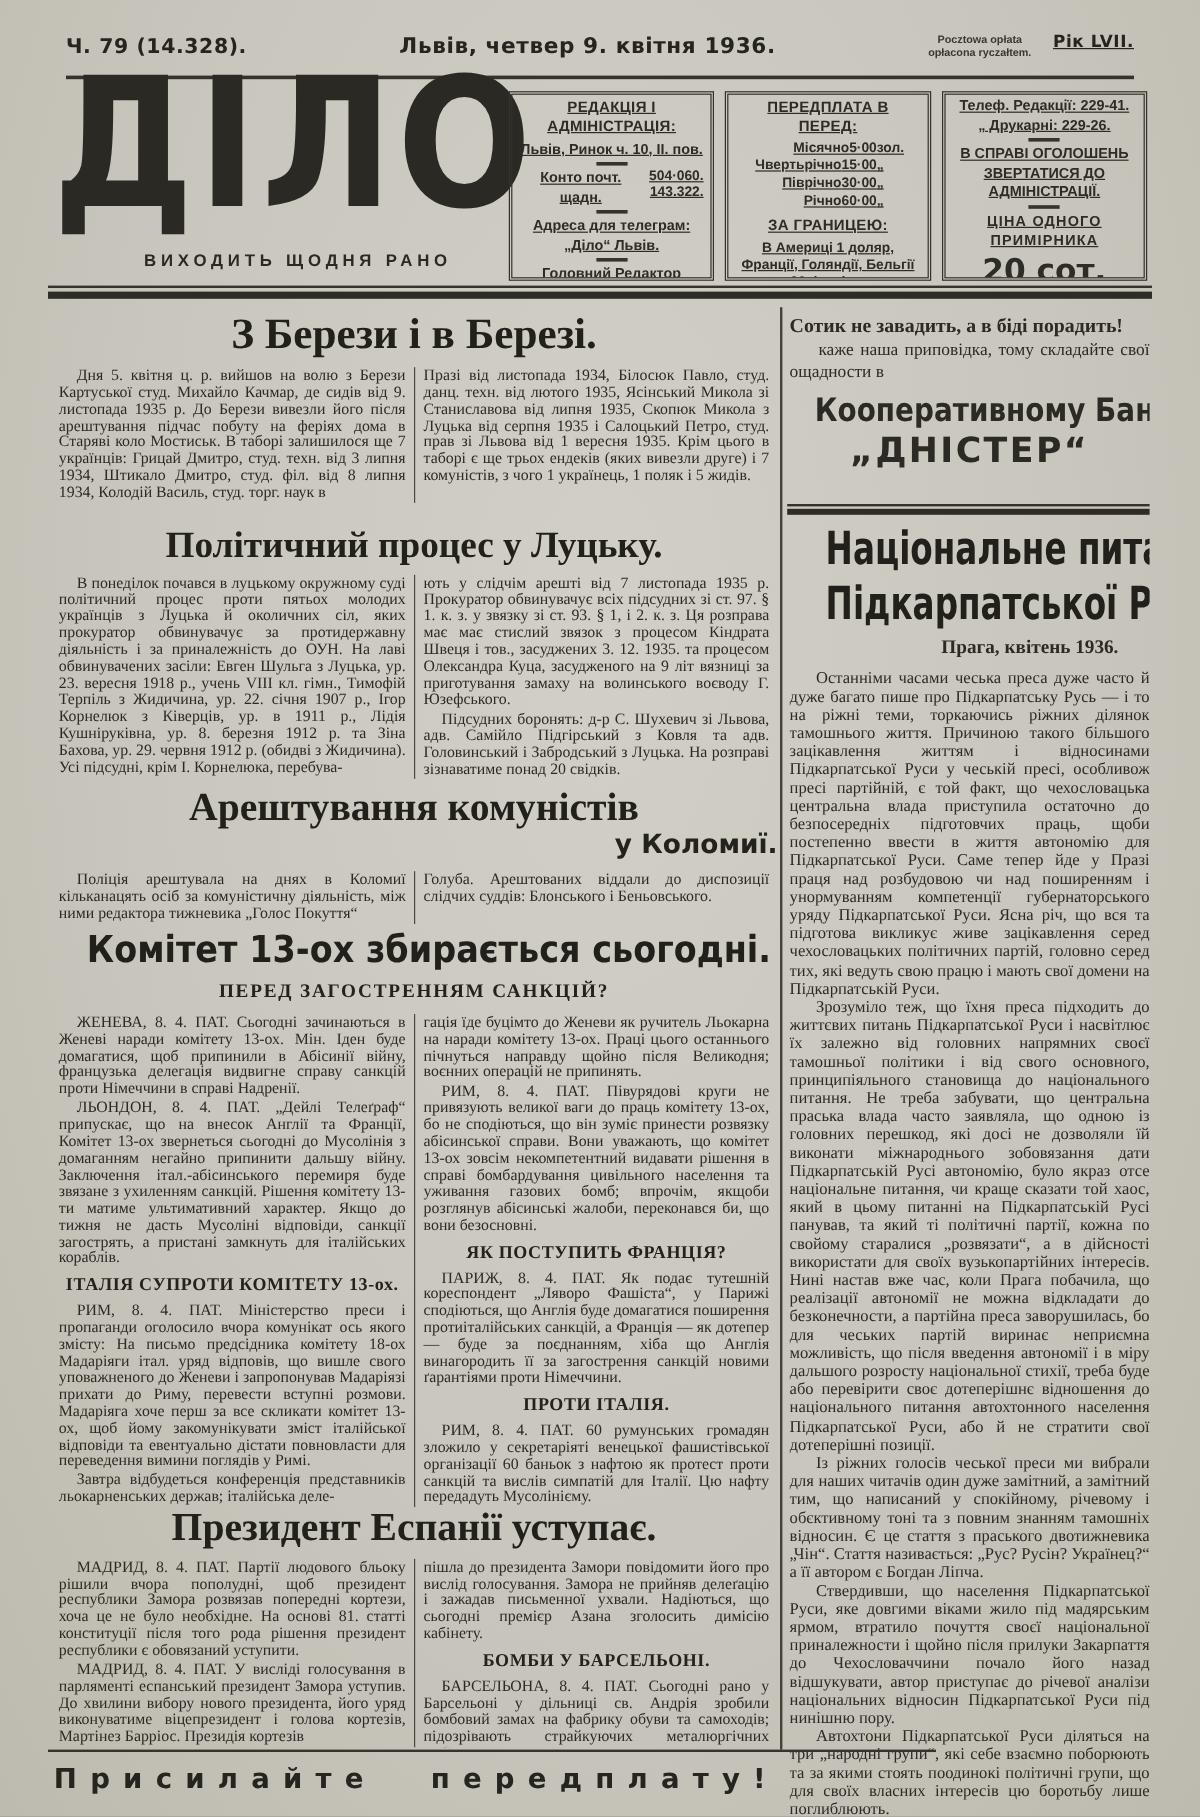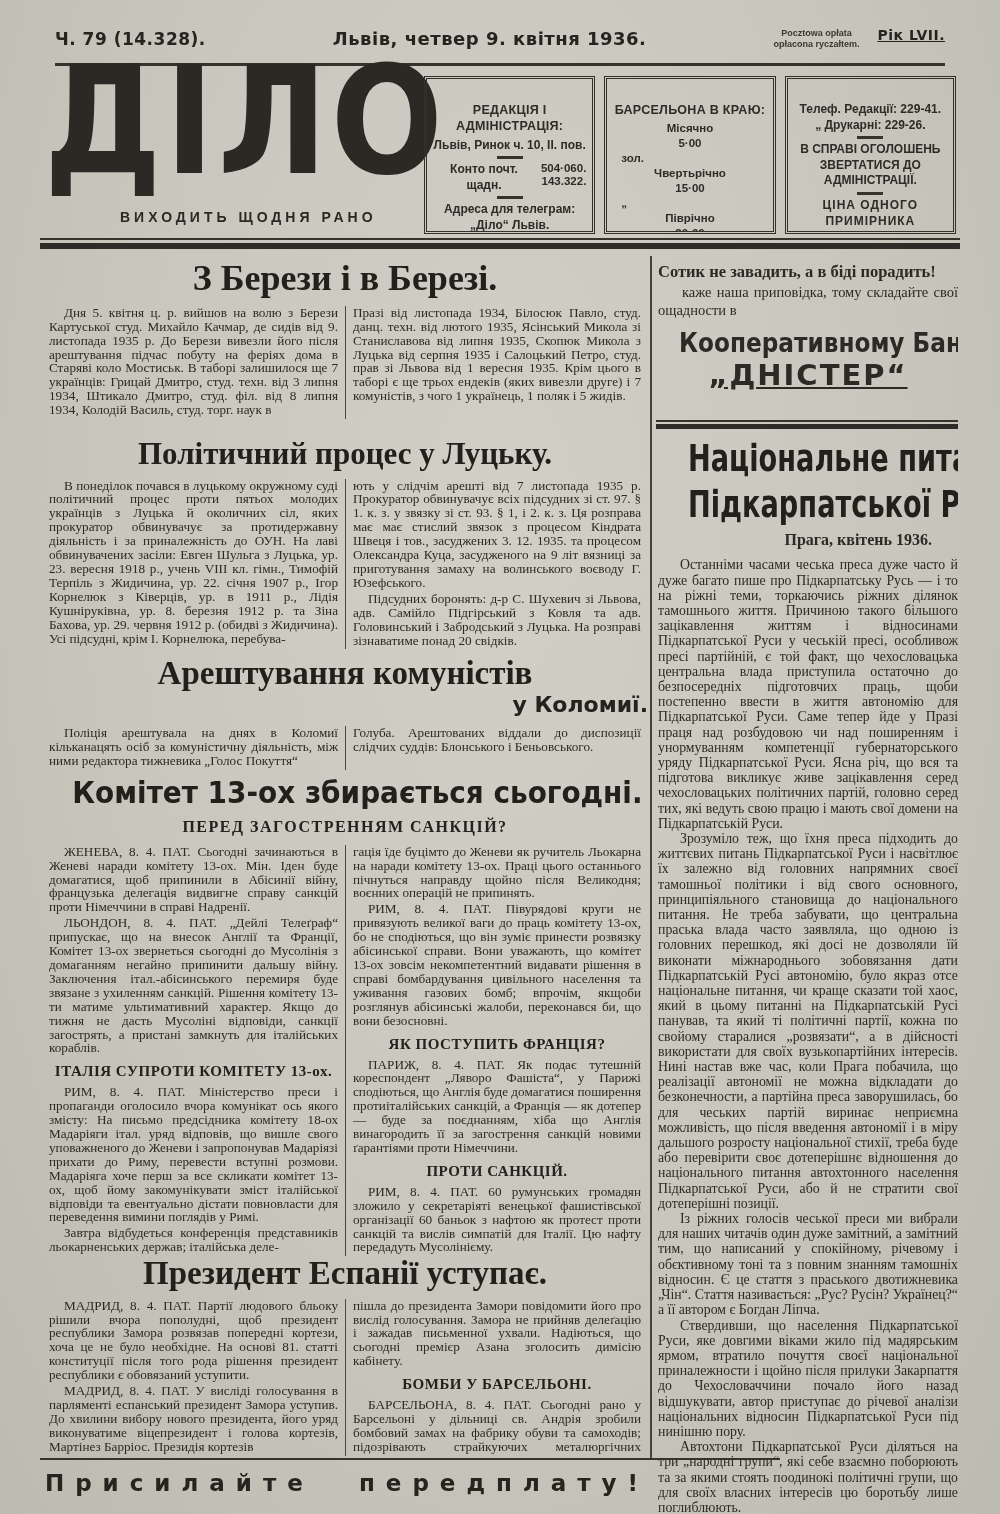--- a/index.html
+++ b/index.html
@@ -15,27 +15,27 @@
   .issue,.vol{font:bold 17px/1.1 "DejaVu Sans", sans-serif;letter-spacing:0.5px;color:#26241f;}
   .datecenter{font:bold 18px/1.1 "DejaVu Sans", sans-serif;letter-spacing:0.5px;color:#26241f;}
   .postal{font:bold 9px/1.25 "Liberation Sans", sans-serif;text-align:center;color:#3a3830;}
   .vol{font-size:14px;text-decoration:underline;}
   .top-rule{position:absolute;top:63px;left:55px;width:890px;height:3px;background:#35332b;}
   
   .logo{position:absolute;left:44px;top:46px;font:bold 150px/1 "DejaVu Sans", sans-serif;
         letter-spacing:4px;color:#2b2923;transform:scaleX(0.88);transform-origin:left top;}
   .tagline{position:absolute;left:120px;top:210px;font:bold 14px/1 "Liberation Sans", sans-serif;letter-spacing:4px;color:#2b2923;}
   .mh-boxes{position:absolute;left:424px;top:76px;width:532px;height:158px;display:flex;gap:9px;}
-  .mh-box{flex:1;border:3px double #33312b;padding:23px 6px;box-sizing:border-box;
-          font:bold 12px/1.3 "Liberation Sans", sans-serif;text-align:center;color:#2e2c26;overflow:hidden;}
+  .mh-box{flex:1;border:3px double #33312b;padding:2px 6px;box-sizing:border-box;
+          font:bold 12px/1.3 "Liberation Sans", sans-serif;text-align:center;color:#2e2c26;overflow:hidden;text-decoration:underline;}
   .mh-box .bt{font-size:12.5px;letter-spacing:0.3px;margin-bottom:3px;}
   .dash{width:26px;height:3px;background:#35332b;margin:3px auto;}
   .konto-row{display:flex;justify-content:center;gap:6px;align-items:flex-start;}
   .konto-nums{text-align:right;font-size:11.5px;line-height:1.15;}
-  .sub-row{display:flex;justify-content:flex-end;padding:0 8px;font-size:11.5px;flex-direction:column;}
+  .sub-row{display:flex;justify-content:flex-end;padding:0 8px;font-size:11.5px;}
   .sub-row .u{width:28px;text-align:left;}
   .abroad{font-size:11.5px;line-height:1.25;margin-top:2px;}
   .price-big{font:bold 26px/1.1 "DejaVu Sans", sans-serif;margin-top:4px;}
   .mh-band{position:absolute;left:40px;top:238px;width:920px;}
   .mh-band .thin{height:2px;background:#35332b;}
   .mh-band .thick{height:6px;background:#2e2c26;margin-top:3px;}
   
   .vrule-main{position:absolute;left:650px;top:256px;width:2px;height:1202px;background:#45423a;}
   .footer-rule{position:absolute;left:40px;top:1458px;width:740px;height:2px;background:#35332b;}
   
@@ -48,21 +48,21 @@
   .p.cont{text-indent:0;}
   .crosshead{font:bold 15px/1.2 "Liberation Serif", serif;text-align:center;letter-spacing:0.5px;margin:7px 0 5px;color:#24221d;}
   .sub-kolomyia{font:bold 22px/1.1 "DejaVu Sans", sans-serif;text-align:right;margin:0 0 9px;color:#24221d;}
   .title-committee{font:bold 31px/1.05 "DejaVu Sans", sans-serif;transform:scaleX(0.9);transform-origin:center;white-space:nowrap;}
   .sub-committee{font:bold 16px/1.2 "Liberation Serif", serif;letter-spacing:1.5px;text-align:center;margin:4px 0 9px;color:#24221d;}
   
   .rcol{position:absolute;left:658px;width:300px;overflow:hidden;}
   .ad-head{font:bold 16.5px/1.25 "Liberation Serif", serif;text-align:left;}
   .ad-line{font-size:14.5px;line-height:1.25;text-indent:24px;text-align:justify;}
   .ad-name1{font:bold 27px/1.15 "DejaVu Sans", sans-serif;text-align:center;transform:scaleX(0.86);margin-top:8px;white-space:nowrap;}
-  .ad-name2{font:bold 29px/1.1 "DejaVu Sans", sans-serif;text-align:center;letter-spacing:2px;margin-top:2px;text-decoration:underline;}
+  .ad-name2{font:bold 29px/1.1 "DejaVu Sans", sans-serif;text-align:center;letter-spacing:2px;margin-top:2px;}
   .ad-addr{font:bold 18px/1.2 "Liberation Sans", sans-serif;text-align:center;margin-top:8px;letter-spacing:0.5px;}
   .ad-band{position:absolute;left:656px;top:420px;width:302px;}
   .ad-band .thin{height:2px;background:#35332b;}
   .ad-band .thick{height:5px;background:#2e2c26;margin-top:2px;}
   .ruth-title{font:bold 34px/1.12 "DejaVu Sans", sans-serif;text-align:center;color:#22201b;
               transform:scale(0.8,1.12);transform-origin:center top;white-space:nowrap;}
   .ruth-title.l2{margin-top:8px;}
   .ruth-date{font:bold 16px/1.2 "Liberation Serif", serif;text-align:right;padding-right:26px;margin:10px 0 8px;}
   .ruth .p{font-size:13.8px;line-height:15.2px;text-indent:22px;margin:0;}
   
@@ -105,21 +105,21 @@
       </div>
       <div class="dash"></div>
       <div>Адреса для телеграм:</div>
       <div>„Діло“ Львів.</div>
       <div class="dash"></div>
       <div>Головний Редактор приймає від 11—12 год. передполуднем.</div>
 
     </div>
 
     <div class="mh-box">
-      <div class="bt">БАРСЕЛЬОНА В КРАЮ:</div>
+      <div class="bt">ПЕРЕДПЛАТА В ПЕРЕД:</div>
       <div class="sub-row">
         <span>Місячно</span>
         <span>5·00</span>
         <span class="u">зол.</span>
       </div>
       <div class="sub-row">
         <span>Чвертьрічно</span>
         <span>15·00</span>
         <span class="u">„</span>
       </div>
@@ -202,21 +202,21 @@
         <p class="p">ЛЬОНДОН, 8. 4. ПАТ. „Дейлі Телеґраф“ припускає, що на внесок Англії та Франції, Комітет 13-ох звернеться сьогодні до Мусолінія з домаганням негайно припинити дальшу війну. Заключення італ.-абісинського перемиря буде звязане з ухиленням санкцій. Рішення комітету 13-ти матиме ультимативний характер. Якщо до тижня не дасть Мусоліні відповіди, санкції загострять, а пристані замкнуть для італійських кораблів.</p>
         <div class="crosshead">ІТАЛІЯ СУПРОТИ КОМІТЕТУ 13-ох.</div>
         <p class="p">РИМ, 8. 4. ПАТ. Міністерство преси і пропаганди оголосило вчора комунікат ось якого змісту: На письмо предсідника комітету 18-ох Мадаріяги італ. уряд відповів, що вишле свого уповажненого до Женеви і запропонував Мадаріязі прихати до Риму, перевести вступні розмови. Мадаріяга хоче перш за все скликати комітет 13-ох, щоб йому закомунікувати зміст італійської відповіди та евентуально дістати повновласти для переведення вимини поглядів у Римі.</p>
         <p class="p">Завтра відбудеться конференція представників льокарненських держав; італійська деле-</p>
       </div>
       <div class="col">
         <p class="p cont">гація їде буцімто до Женеви як ручитель Льокарна на наради комітету 13-ох. Праці цього останнього пічнуться направду щойно після Великодня; воєнних операцій не припинять.</p>
         <p class="p">РИМ, 8. 4. ПАТ. Півурядові круги не привязують великої ваги до праць комітету 13-ох, бо не сподіються, що він зуміє принести розвязку абісинської справи. Вони уважають, що комітет 13-ох зовсім некомпетентний видавати рішення в справі бомбардування цивільного населення та уживання газових бомб; впрочім, якщоби розглянув абісинські жалоби, переконався би, що вони безосновні.</p>
         <div class="crosshead">ЯК ПОСТУПИТЬ ФРАНЦІЯ?</div>
         <p class="p">ПАРИЖ, 8. 4. ПАТ. Як подає тутешній кореспондент „Ляворо Фашіста“, у Парижі сподіються, що Англія буде домагатися поширення протиіталійських санкцій, а Франція — як дотепер — буде за поєднанням, хіба що Англія винагородить її за загострення санкцій новими ґарантіями проти Німеччини.</p>
-        <div class="crosshead">ПРОТИ САНКЦІЙ.</div>
+        <div class="crosshead">ПРОТИ ІТАЛІЯ.</div>
         <p class="p">РИМ, 8. 4. ПАТ. 60 румунських громадян зложило у секретаріяті венецької фашистівської організації 60 баньок з нафтою як протест проти санкцій та вислів симпатій для Італії. Цю нафту передадуть Мусолінієму.</p>
       </div>
     </div>
   </div>
 
   <div class="art" id="spain" style="top:1256px;height:200px;">
     <h1 class="art-title" style="font-size:33px;">Президент Еспанії уступає.</h1>
     <div class="cols">
       <div class="col">
         <p class="p">МАДРИД, 8. 4. ПАТ. Партії людового бльоку рішили вчора пополудні, щоб президент республики Замора розвязав попередні кортези, хоча це не було необхідне. На основі 81. статті конституції після того рода рішення президент республики є обовязаний уступити.</p>

